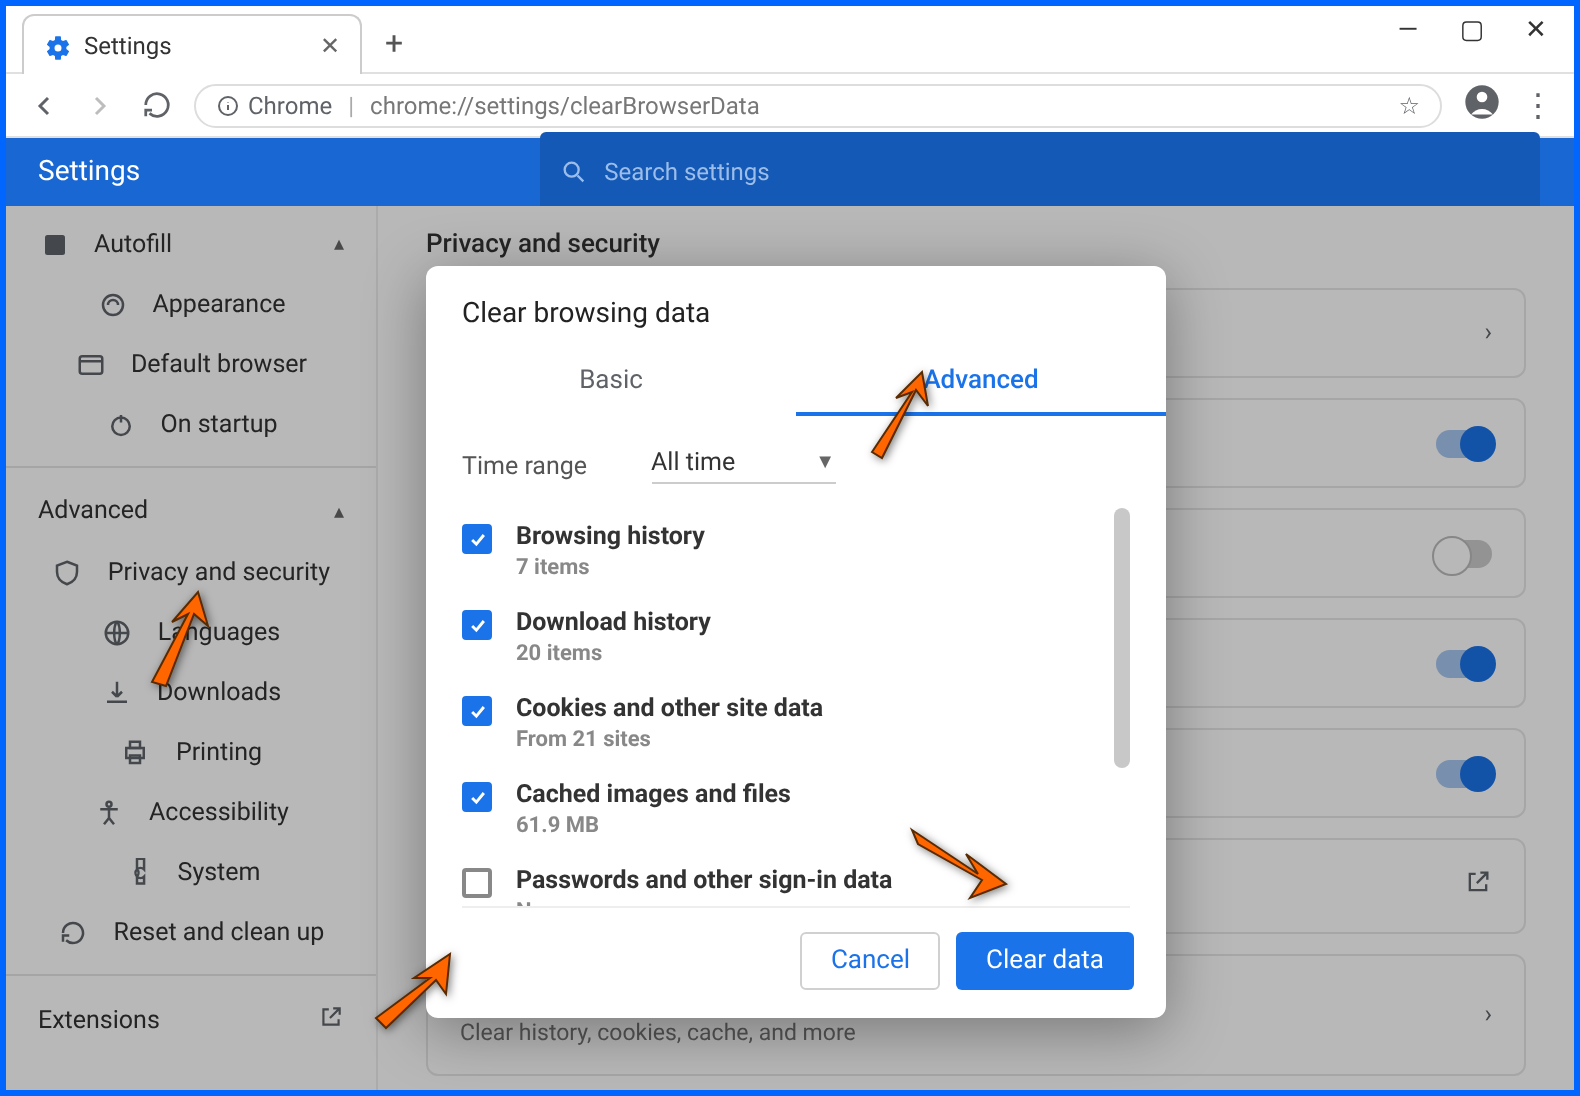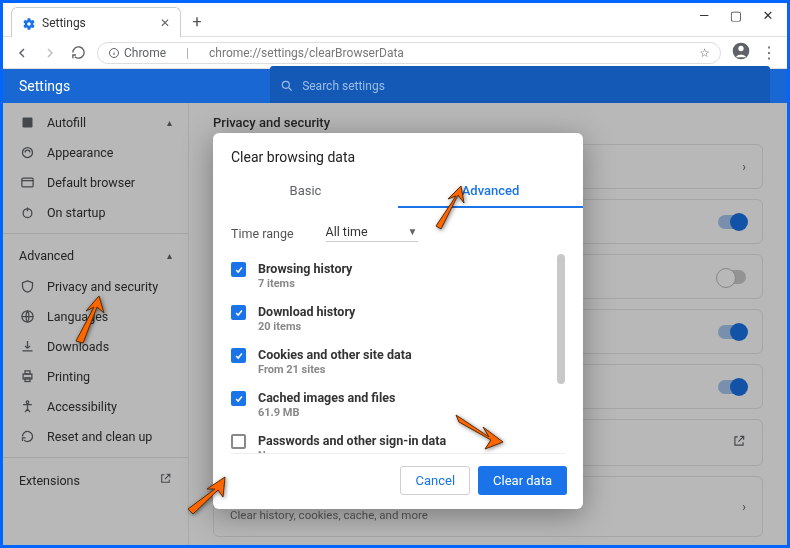--- a/index.html
+++ b/index.html
@@ -10,35 +10,35 @@
   .tab .favicon { width: 14px; height: 14px; color: #1a73e8; }
   .tab-title { font-size: 12px; color: #333; flex: 1; }
   .tab-close { font-size: 12px; color: #666; cursor: pointer; }
   .newtab { width: 24px; height: 24px; display: flex; align-items: center; justify-content: center; color: #555; font-size: 16px; cursor: pointer; margin-left: 4px; margin-bottom: 3px;}
   .win-controls { position: absolute; right: 4px; top: 0; display: flex; gap: 2px; }
   .win-btn { width: 30px; height: 24px; display: flex; align-items: center; justify-content: center; font-size: 13px; color: #333; cursor: pointer; }
   
   .urlbar { height: 32px; display: flex; align-items: center; gap: 10px; padding: 0 10px; border-bottom: 1px solid #e0e0e0; }
   .urlbar .navbtn { width: 18px; height: 18px; display:flex; align-items:center; justify-content:center; color:#5f6368; cursor:pointer; }
   .urlbar .navbtn.disabled { color:#bdbdbd; }
-  .omnibox { flex: 1; height: 22px; border: 1px solid #ddd; border-radius: 12px; display: flex; align-items: center; padding: 0 10px; font-size: 12px; color: #5f6368; gap: 20px; }
+  .omnibox { flex: 1; height: 22px; border: 1px solid #ddd; border-radius: 12px; display: flex; align-items: center; padding: 0 10px; font-size: 12px; color: #5f6368; gap: 8px; }
   .omnibox .secure { color:#5f6368; display:flex; align-items:center; gap:4px;}
   .omnibox .url { color:#777; }
   .omni-right { margin-left: auto; display:flex; align-items:center; gap:8px; color:#5f6368;}
   .right-icons { display: flex; align-items: center; gap: 10px; color:#5f6368; }
   
   .chrome-header { height: 34px; background: #1967d2; display: flex; align-items: center; padding: 0 16px; gap: 20px; }
   .chrome-header .title { color: #fff; font-size: 14px; }
   .searchbox { flex: 0 0 500px; margin-left: 180px; height: 40px; background: #1559b7; border-radius: 3px; display: flex; align-items: center; padding: 0 10px; gap: 8px; }
   .searchbox input { background: transparent; border: none; color: #b9d1f1; font-size: 12px; outline: none; flex:1; }
   .searchbox input::placeholder { color: #9cbde8; }
   
   .main { display: flex; height: calc(100% - 100px); background: #fff; position: relative; }
   .sidebar { width: 186px; border-right: 1px solid #eee; padding-top: 4px; font-size: 12.5px; color: #333; overflow-y: hidden; }
-  .side-item { display: flex; align-items: center; gap: 12px; padding: 7px 16px; cursor: pointer; }
+  .side-item { display: flex; align-items: center; gap: 12px; padding: 7px 16px; cursor: pointer; justify-content: center; }
   .side-item .icon { width: 16px; height: 16px; color: #5f6368; display:flex; align-items:center; justify-content:center; }
   .side-section { padding: 8px 16px; font-size: 12.5px; color: #333; display:flex; align-items:center; justify-content:space-between;}
   .side-divider { height: 1px; background: #e5e5e5; margin: 6px 0; }
   .content { flex: 1; padding: 12px 24px 0 24px; overflow: hidden; position: relative; }
   .content h2 { font-size: 13px; font-weight: 500; color: #333; margin-bottom: 14px; }
   .card-row { background: #fff; border: 1px solid #e6e6e6; border-radius: 6px; padding: 14px 16px; display: flex; align-items: center; margin-bottom: 10px; font-size: 12.5px; color:#333; }
   .card-row .arrow { margin-left: auto; color: #5f6368; }
   .toggle { width: 28px; height: 14px; border-radius: 8px; position: relative; margin-left:auto; }
   .toggle.on { background: #a7c7f2; }
   .toggle.on::after { content:""; position:absolute; right:-2px; top:-2px; width:18px; height:18px; background:#1a73e8; border-radius:50%; }
@@ -228,20 +228,28 @@
           <svg viewBox="0 0 24 24" width="15" height="15" fill="none" stroke="currentColor" stroke-width="2">
             <circle cx="12" cy="5" r="2"></circle>
             <path d="M5 9h14M12 9v7m-4 5l4-5 4 5"></path>
           </svg>
         </span>
         <span>Accessibility</span>
       </div>
     <div class="side-item">
         <span class="icon">
           <svg viewBox="0 0 24 24" width="15" height="15" fill="none" stroke="currentColor" stroke-width="2">
+            <path d="M14 6a4 4 0 1 0 4 4l4 4-4 4-4-4a4 4 0 0 0-4-4L4 4l4-4z" transform="rotate(45 12 12)"></path>
+          </svg>
+        </span>
+        <span>System</span>
+      </div>
+    <div class="side-item">
+        <span class="icon">
+          <svg viewBox="0 0 24 24" width="15" height="15" fill="none" stroke="currentColor" stroke-width="2">
             <path d="M4 12a8 8 0 1 1 2.5 5.8"></path>
             <path d="M4 19v-5h5"></path>
           </svg>
         </span>
         <span>Reset and clean up</span>
       </div>
     <div class="side-divider"></div>
     <div class="side-section">
         <span>Extensions</span>
         <span><svg width="13" height="13" viewBox="0 0 24 24" fill="none" stroke="#5f6368" stroke-width="2">

